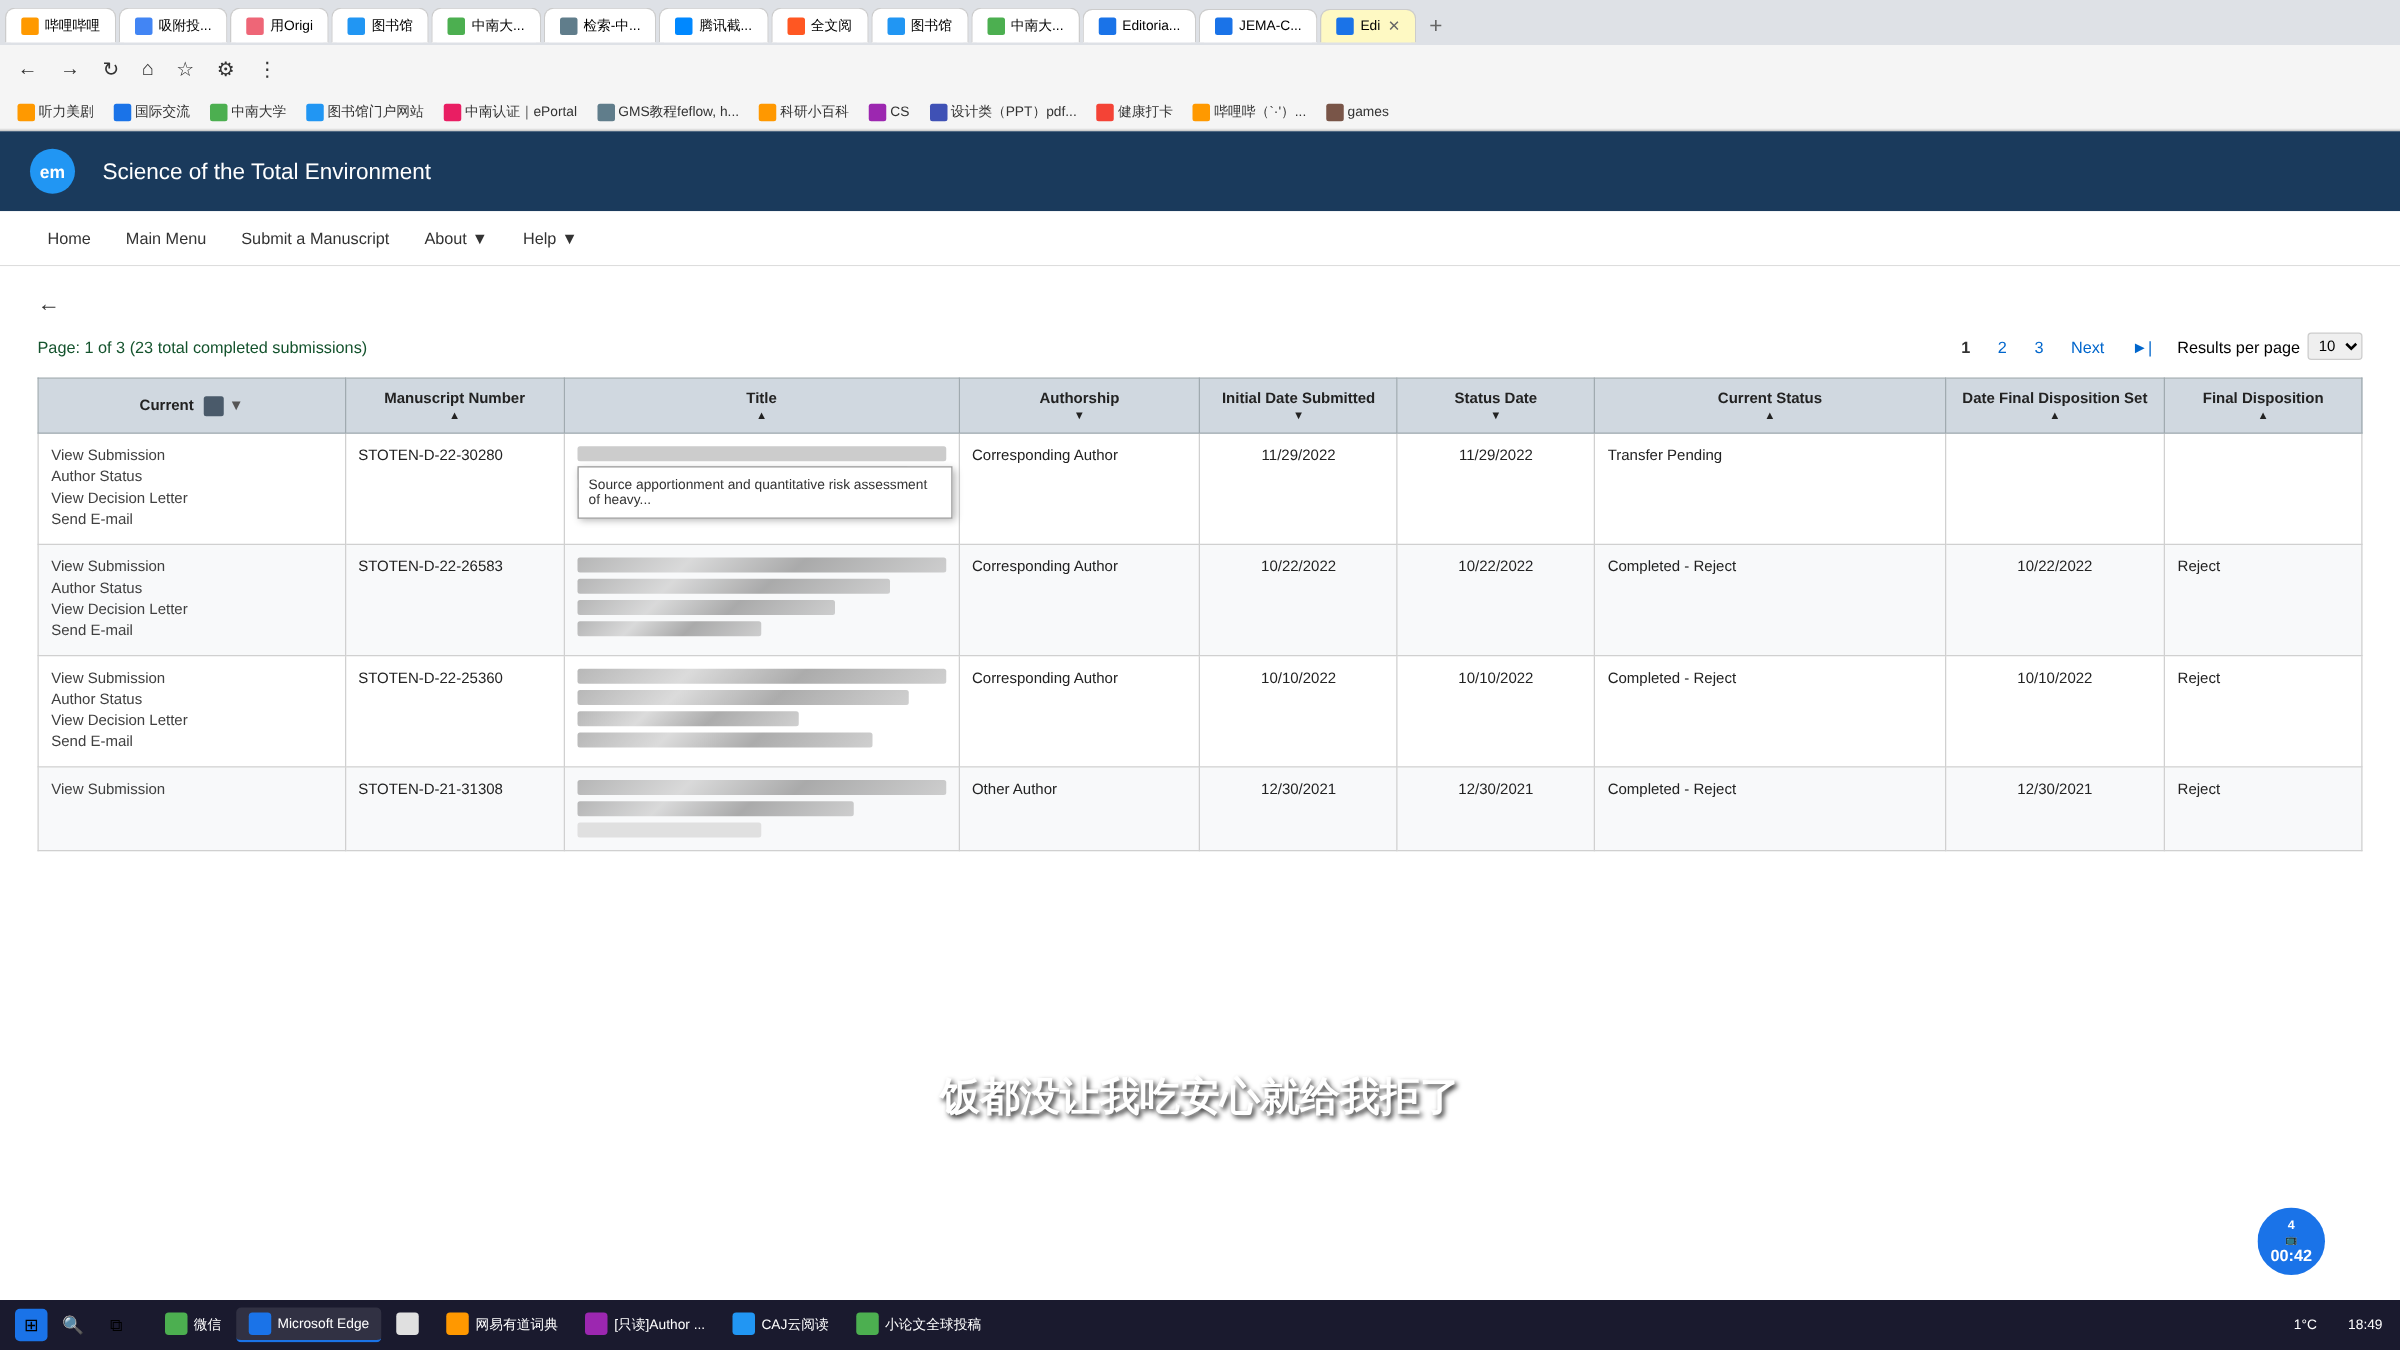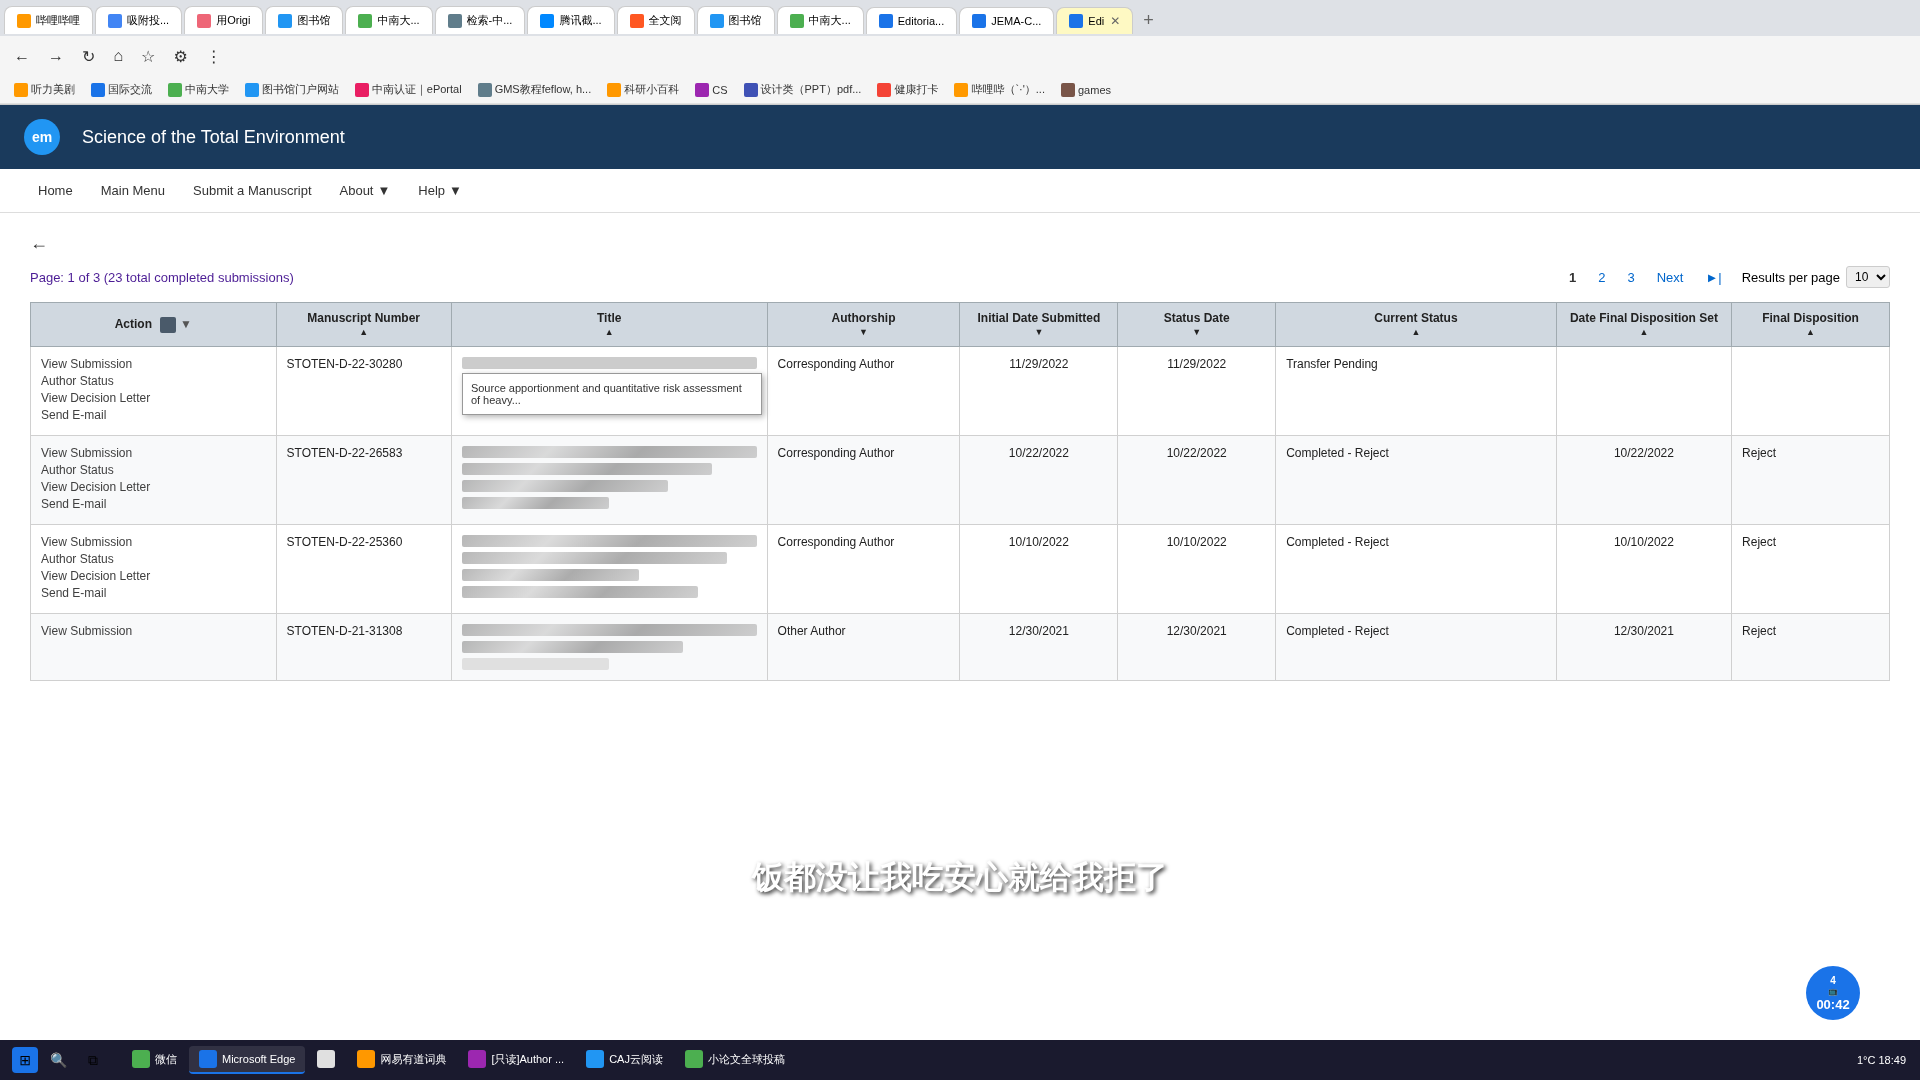--- a/index.html
+++ b/index.html
@@ -161,21 +161,21 @@
       font-size: 18px;
       font-weight: 600;
       color: #1a1a1a;
     }
     .pagination-row {
       display: flex;
       align-items: center;
       justify-content: space-between;
       margin-bottom: 14px;
     }
-    .page-info { font-size: 13px; color: #4c1d95; }
+    .page-info { font-size: 13px; color: #14532d; }
     .pagination {
       display: flex;
       align-items: center;
       gap: 6px;
     }
     .page-btn {
       padding: 2px 8px;
       font-size: 13px;
       cursor: pointer;
       color: #0066cc;
@@ -334,21 +334,21 @@
       font-size: 11px;
       color: #fff;
       gap: 5px;
       border-bottom: 2px solid transparent;
     }
     .taskbar-app.active { border-bottom: 2px solid #1a73e8; background: rgba(255,255,255,0.1); }
     .taskbar-app-icon { width: 18px; height: 18px; border-radius: 3px; background: #4285f4; }
     .taskbar-tray {
       display: flex;
       align-items: center;
-      gap: 3px;
+      gap: 25px;
       padding: 0 10px;
       font-size: 11px;
       color: #fff;
     }
 
     
     .blurred-lines { display: flex; flex-direction: column; gap: 5px; }
     .bl-line { height: 12px; border-radius: 2px; }
 
     th .sort-icon { font-size: 9px; }
@@ -484,21 +484,21 @@
         </select>
       </div>
     </div>
   </div>
 
   <table class="submissions-table">
     <thead>
       <tr>
         <th style="width:140px;">
           <div class="action-header">
-            <span>Action</span>
+            <span>Current</span>
             <span style="width:16px;height:16px;background:#4a5a6a;border-radius:2px;display:inline-block;margin-left:4px;"></span>
             <span class="filter-icon">▼</span>
           </div>
         </th>
         <th style="width:100px;">
           <div class="th-inner">
             <span>Manuscript Number</span>
             <span class="sort-icon">▲</span>
           </div>
         </th>

